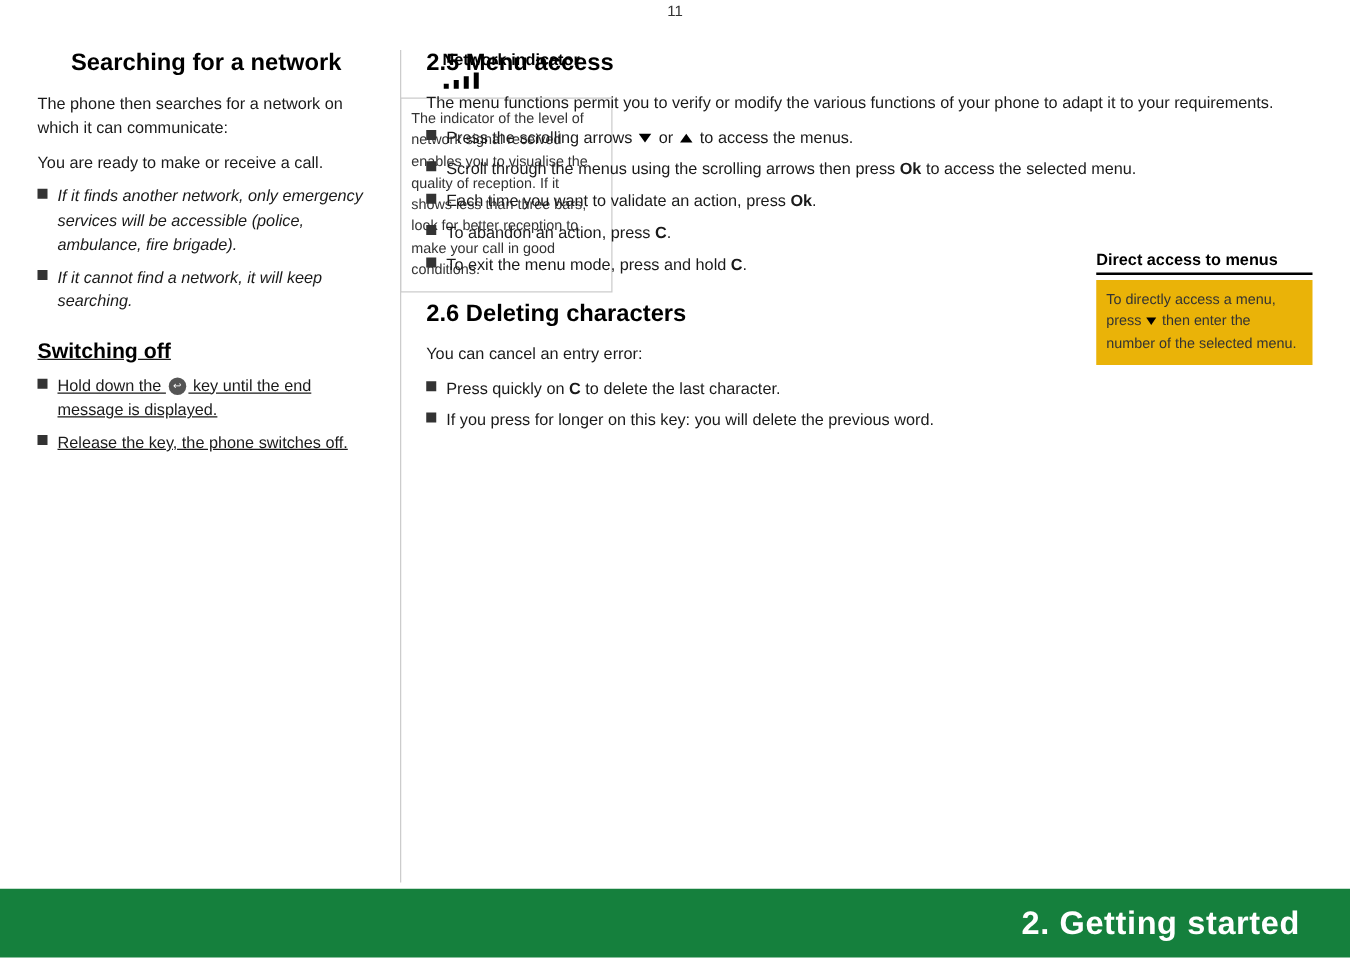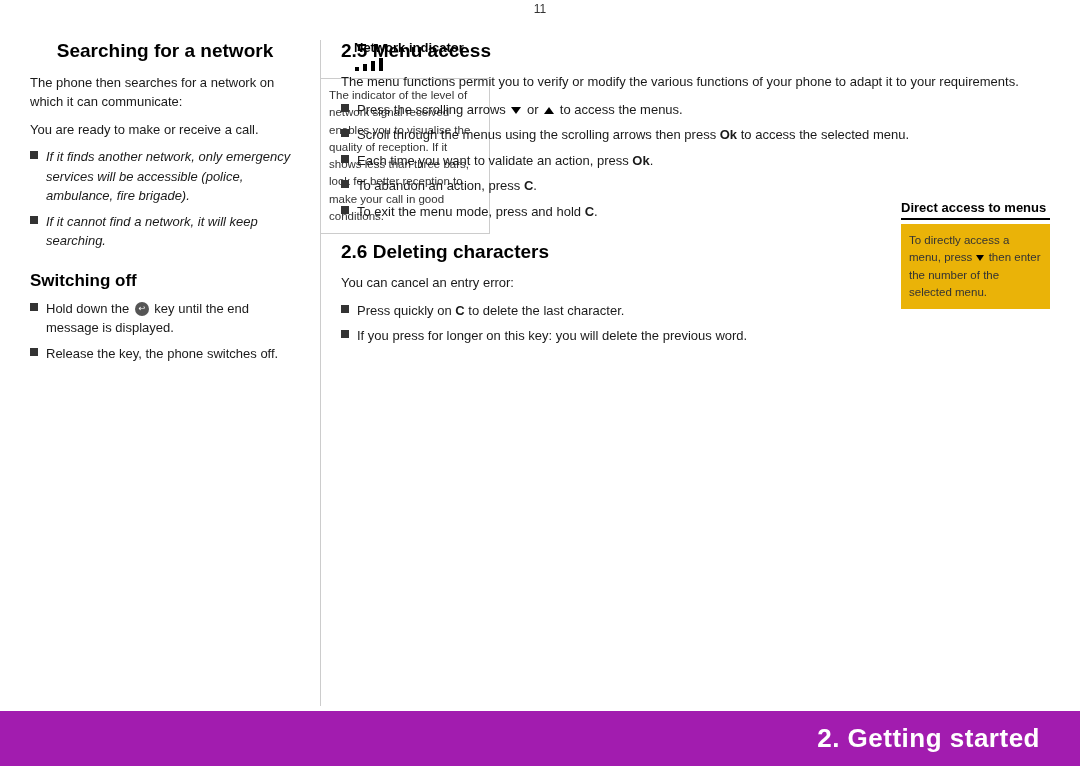--- a/index.html
+++ b/index.html
@@ -144,21 +144,21 @@
       line-height: 1.5;
       color: #333;
       background: #fff;
     }
 
     
     .direct-access-container {
       position: absolute;
       top: 200px;
       right: 30px;
-      width: 149px;
+      width: 173px;
     }
 
     .direct-access-header {
       font-weight: bold;
       font-size: 13px;
       margin-bottom: 4px;
       border-bottom: 2px solid #000;
       padding-bottom: 3px;
       color: #000;
     }
@@ -171,37 +171,38 @@
       color: #333;
     }
 
     
     .bottom-banner {
       position: absolute;
       bottom: 0;
       left: 0;
       right: 0;
       height: 55px;
-      background: #a21caf;
+      background: #15803d;
       display: flex;
       align-items: center;
       justify-content: flex-end;
       padding-right: 40px;
     }
 
     .bottom-banner-text {
       font-size: 26px;
       font-weight: bold;
       color: #ffffff;
       letter-spacing: 0.5px;
     }
 
     
     .left-section-divider {
       margin: 20px 0 14px 0;
+      text-decoration: underline;
     }
 
     
     .right-section-divider {
       margin: 20px 0 14px 0;
     }
   </style>
 </head>
 <body>
 

